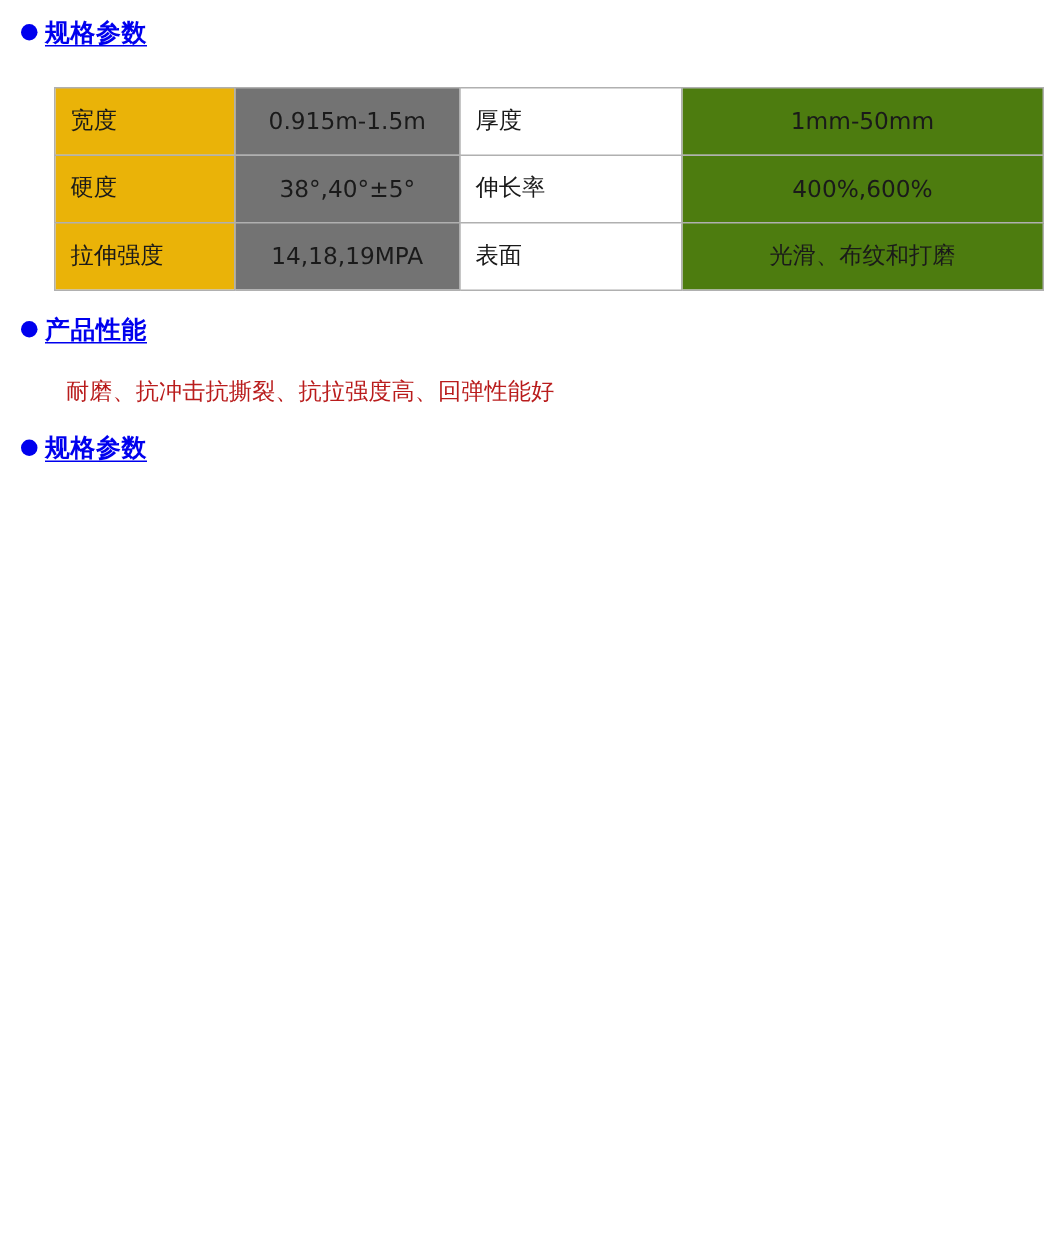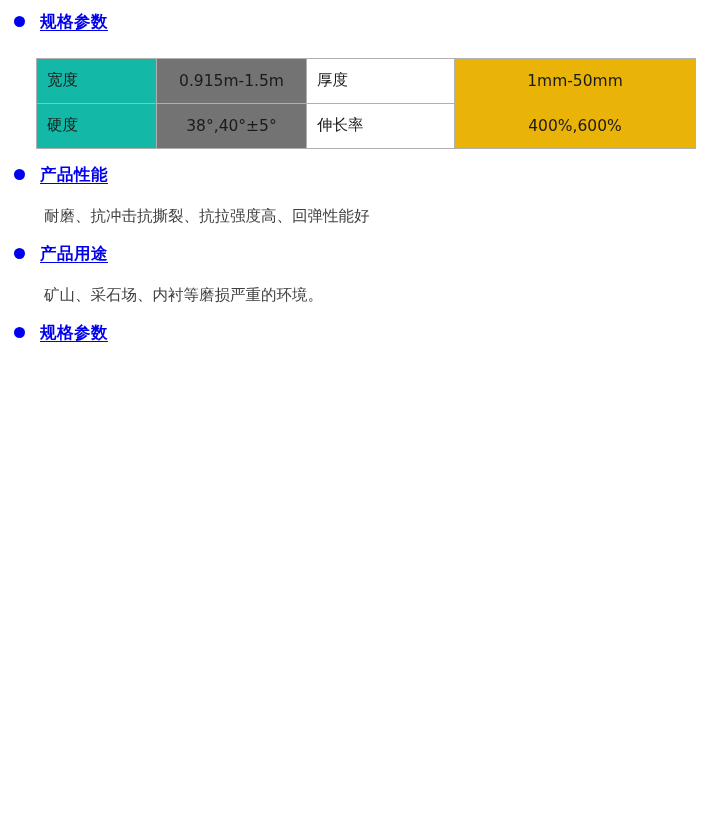--- a/index.html
+++ b/index.html
@@ -19,21 +19,21 @@
     width: 708px;
     height: 826px;
     box-sizing: border-box;
     padding: 12px 14px 0 14px;
   }
 
   
   .section-head {
     display: flex;
     align-items: center;
-    gap: 12px;
+    gap: 2px;
     margin: 0;
     line-height: 1.2;
   }
   .bullet {
     display: inline-block;
     width: 11px;
     height: 11px;
     border-radius: 50%;
     background: #0000ee;
     flex: 0 0 auto;
@@ -61,44 +61,44 @@
   }
   table.spec td {
     border: 1px solid #b0b0b0;
     height: 45px;
     font-size: 15.5px;
     padding: 0 10px;
     box-sizing: border-box;
     vertical-align: middle;
   }
   td.label {
-    background: #14b8a6;
+    background: #eab308;
     text-align: left;
     width: 120px;
   }
   td.value-light {
     background: #737373;
     text-align: center;
     width: 150px;
   }
   td.label2 {
     background: #ffffff;
     text-align: left;
     width: 148px;
   }
   td.value-grey {
-    background: #eab308;
+    background: #4d7c0f;
     text-align: center;
   }
 
   
   .body-text {
     margin: 20px 0 0 30px;
     font-size: 15.5px;
-    color: #404040;
+    color: #b91c1c;
     line-height: 1.5;
   }
   .block {
     margin-top: 16px;
   }
   .block-first {
     margin-top: 0;
   }
 </style>
 </head>
@@ -120,40 +120,39 @@
             <td class="value-light">0.915m-1.5m</td>
             <td class="label2">厚度</td>
             <td class="value-grey">1mm-50mm</td>
           </tr>
           <tr>
             <td class="label">硬度</td>
             <td class="value-light">38°,40°±5°</td>
             <td class="label2">伸长率</td>
             <td class="value-grey">400%,600%</td>
           </tr>
+          <tr>
+            <td class="label">拉伸强度</td>
+            <td class="value-light">14,18,19MPA</td>
+            <td class="label2">表面</td>
+            <td class="value-grey">光滑、布纹和打磨</td>
+          </tr>
         </tbody>
       </table>
     </div>
   </div>
 
   <div class="block">
     <div class="section-head">
       <span class="bullet"></span>
       <span class="section-title">产品性能</span>
     </div>
     <div class="body-text">耐磨、抗冲击抗撕裂、抗拉强度高、回弹性能好</div>
   </div>
 
-  <div class="block">
-    <div class="section-head">
-      <span class="bullet"></span>
-      <span class="section-title">产品用途</span>
-    </div>
-    <div class="body-text">矿山、采石场、内衬等磨损严重的环境。</div>
-  </div>
 
   <div class="block">
     <div class="section-head">
       <span class="bullet"></span>
       <span class="section-title">规格参数</span>
     </div>
   </div>
 
 
 </div>

